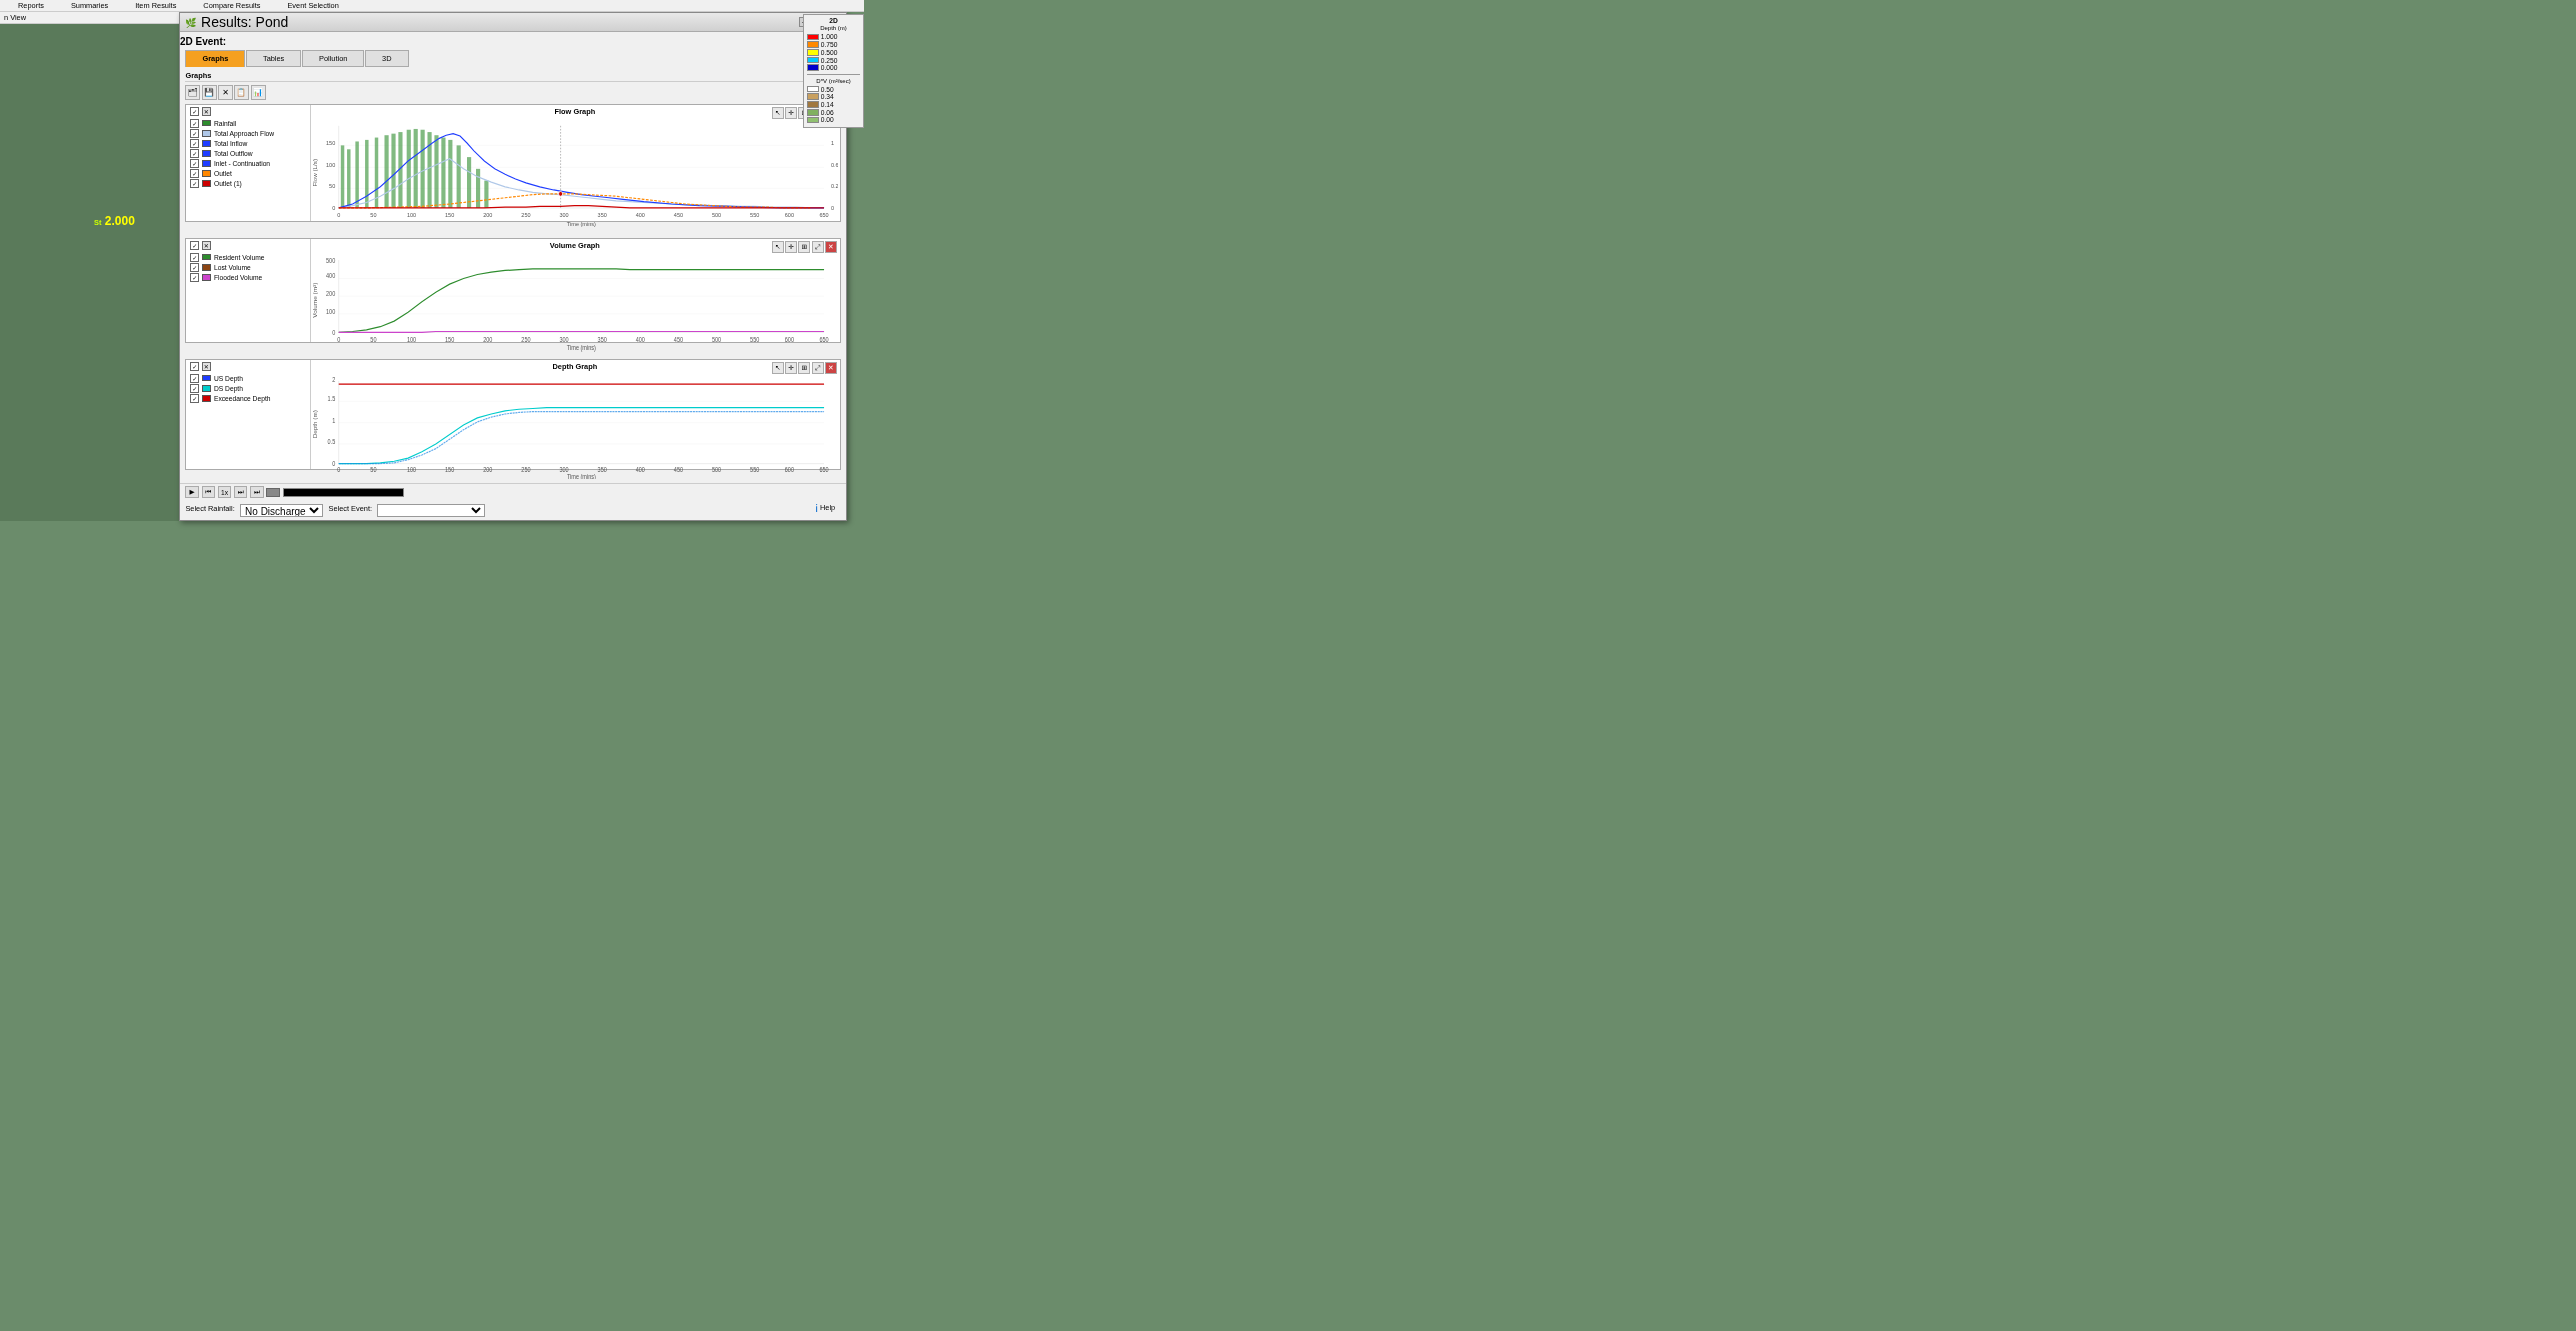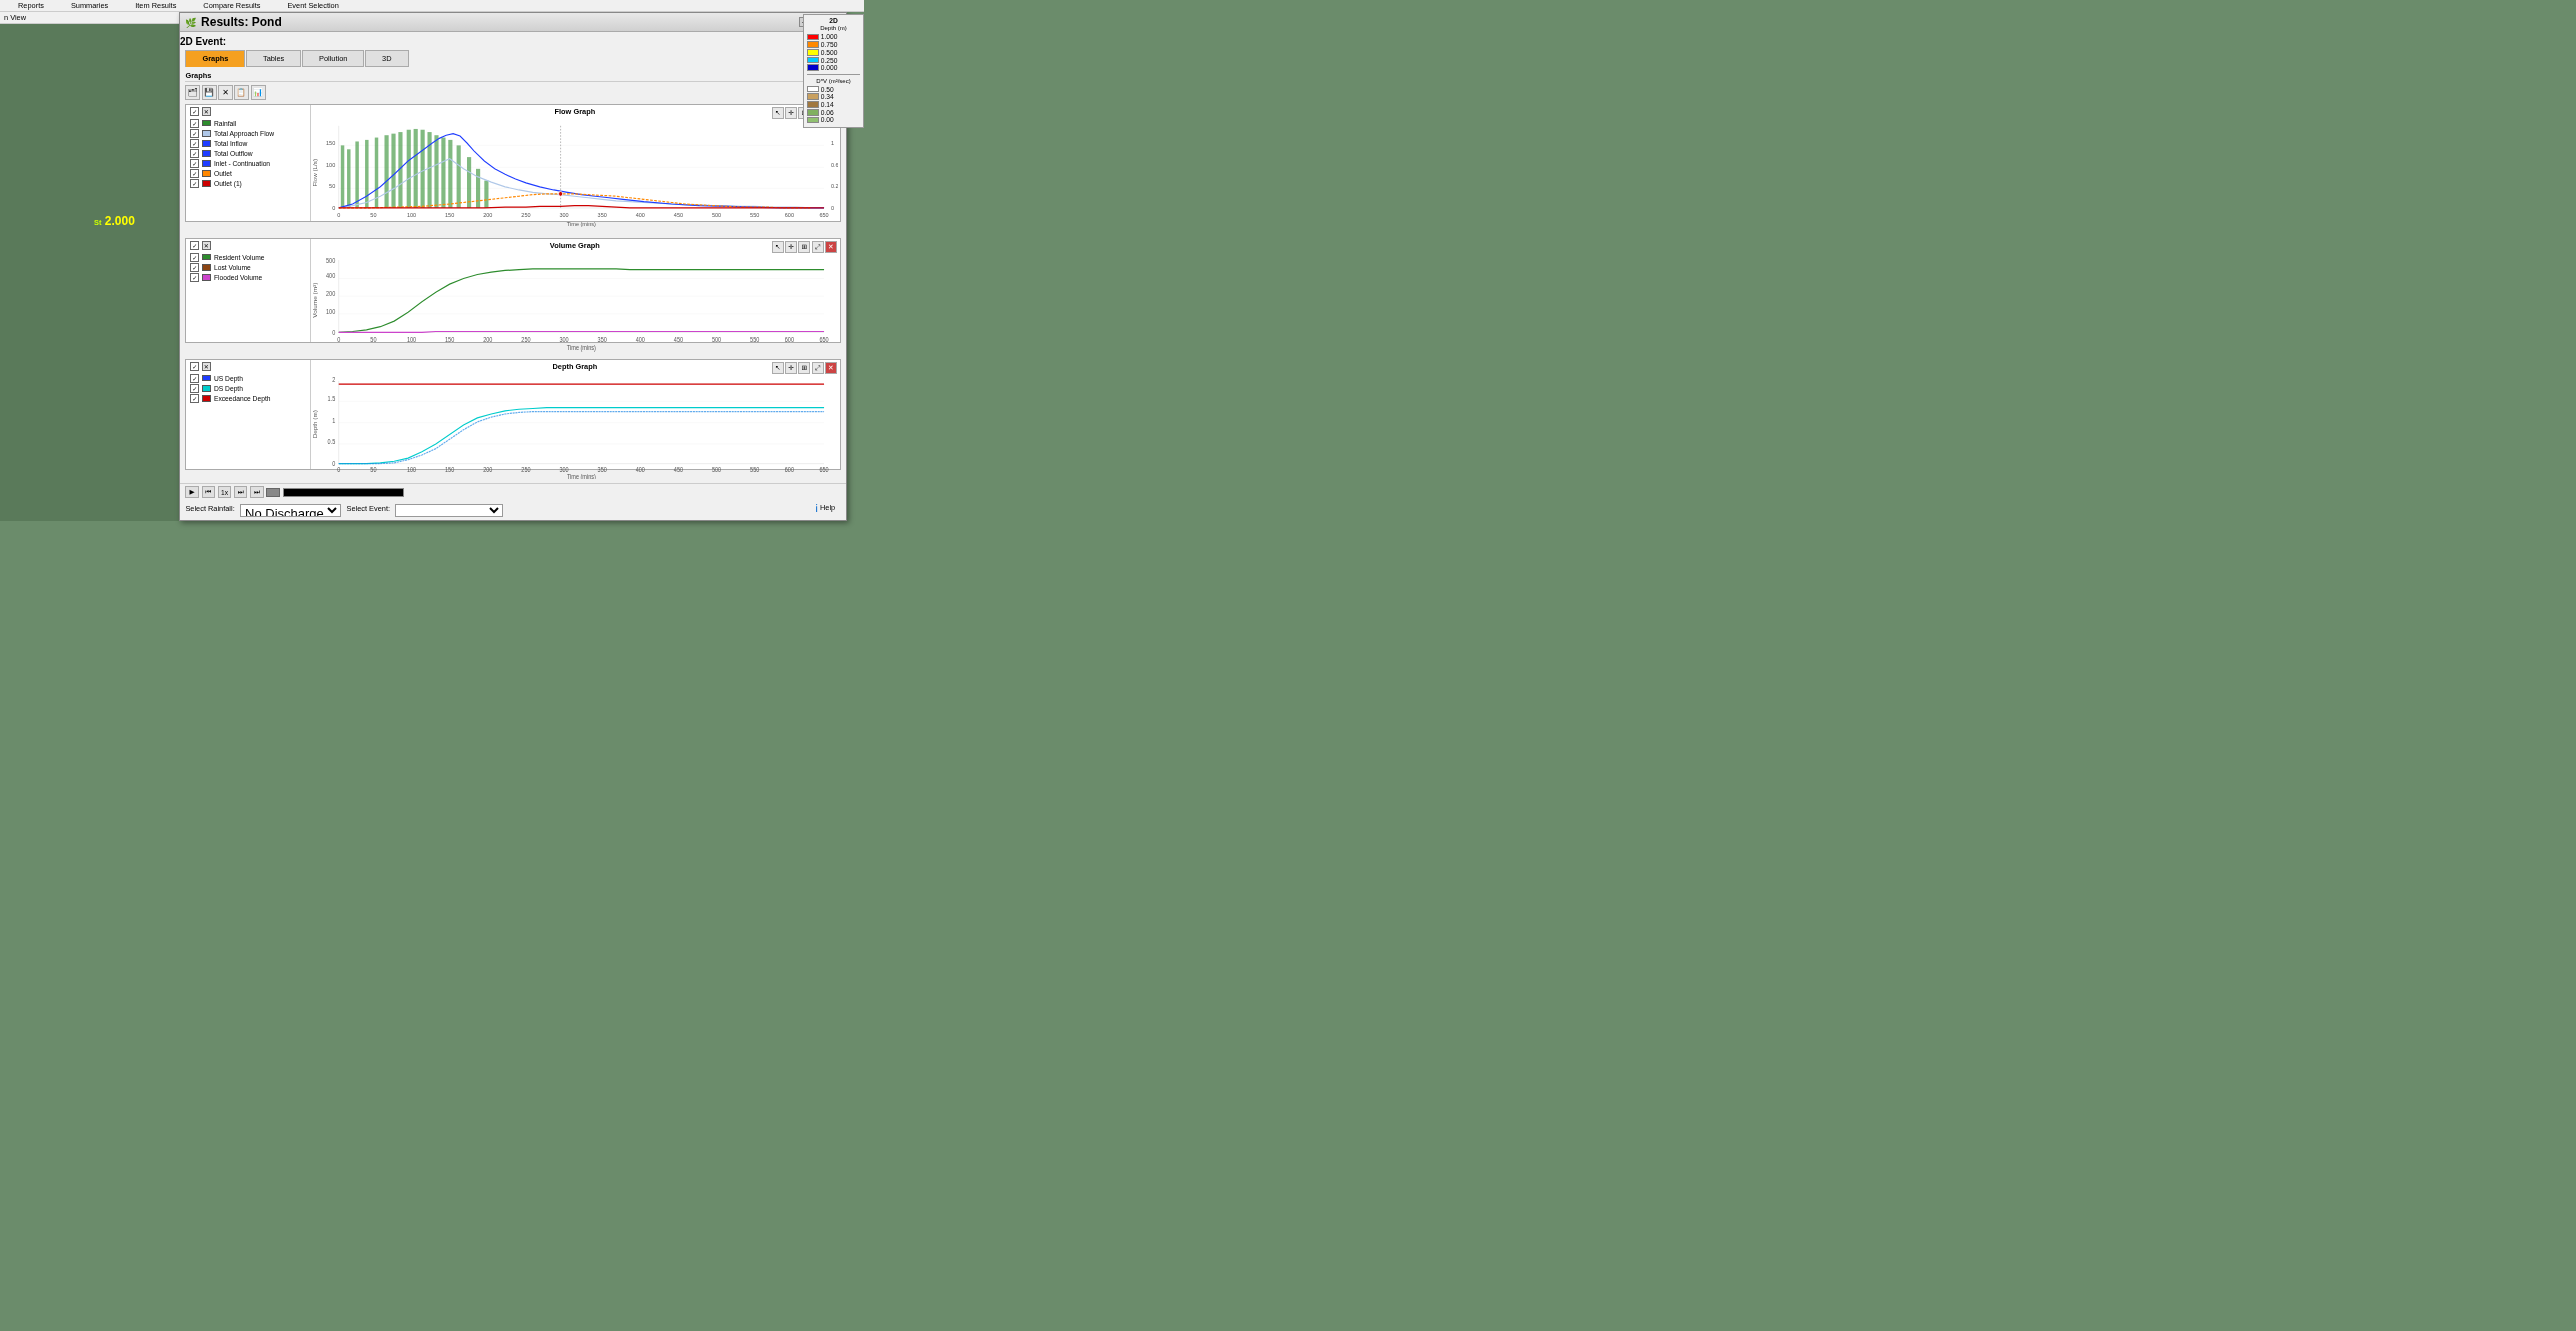--- a/index.html
+++ b/index.html
@@ -75,21 +75,21 @@
     .title-bar {
       height: 19px;
       background: linear-gradient(to bottom, #e8e8e8, #d0d0d0);
       border-bottom: 0.7px solid #aaa;
       display: flex;
       align-items: center;
       padding: 0 5.4px;
       gap: 4px;
     }
     .title-bar .icon { color: #2a7a2a; font-size: 9.4px; }
-    .title-bar .title { font-size: 12px; font-weight: bold; flex: 1; }
+    .title-bar .title { font-size: 14px; font-weight: normal; flex: 1; }
     .title-bar .win-controls { display: flex; gap: 2.7px; }
     .win-btn {
       width: 12px; height: 10.8px;
       border: 0.7px solid #888;
       background: #d0d0d0;
       display: flex; align-items: center; justify-content: center;
       font-size: 6.7px; cursor: pointer;
     }
 
     
@@ -234,21 +234,21 @@
       max-width: 121px;
     }
     .select-row {
       position: absolute;
       bottom: 2.7px; left: 5.4px; right: 5.4px;
       display: flex; gap: 5.4px;
       font-size: 7.4px;
     }
     select.dropdown {
       height: 13.5px;
-      font-size: 13px;
+      font-size: 10px;
       border: 0.7px solid #999;
       background: white;
     }
     .help-btn {
       position: absolute;
       bottom: 2.7px; right: 5.4px;
       display: flex; align-items: center; gap: 2px;
       font-size: 7.4px; cursor: pointer;
     }
 

